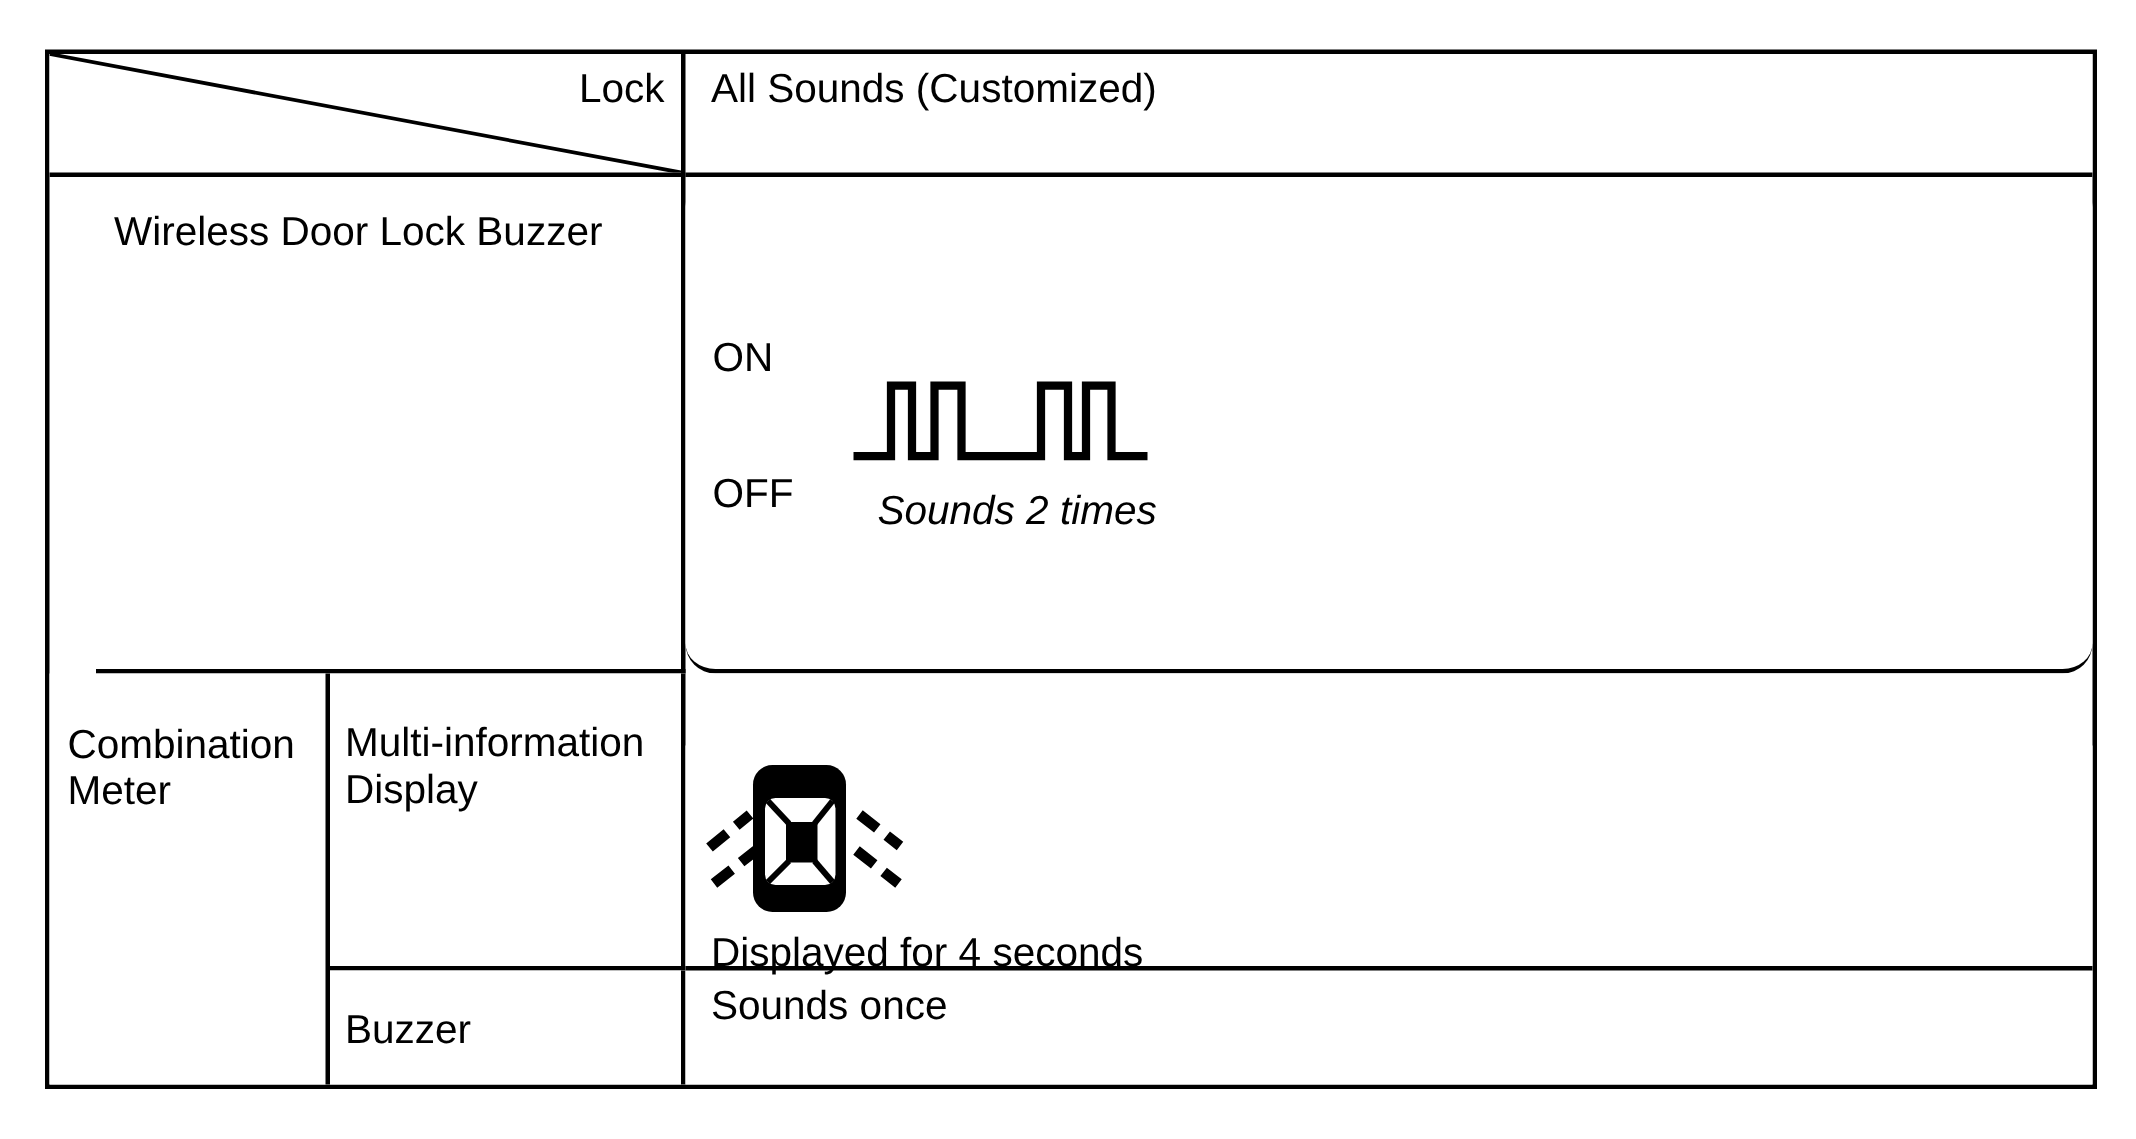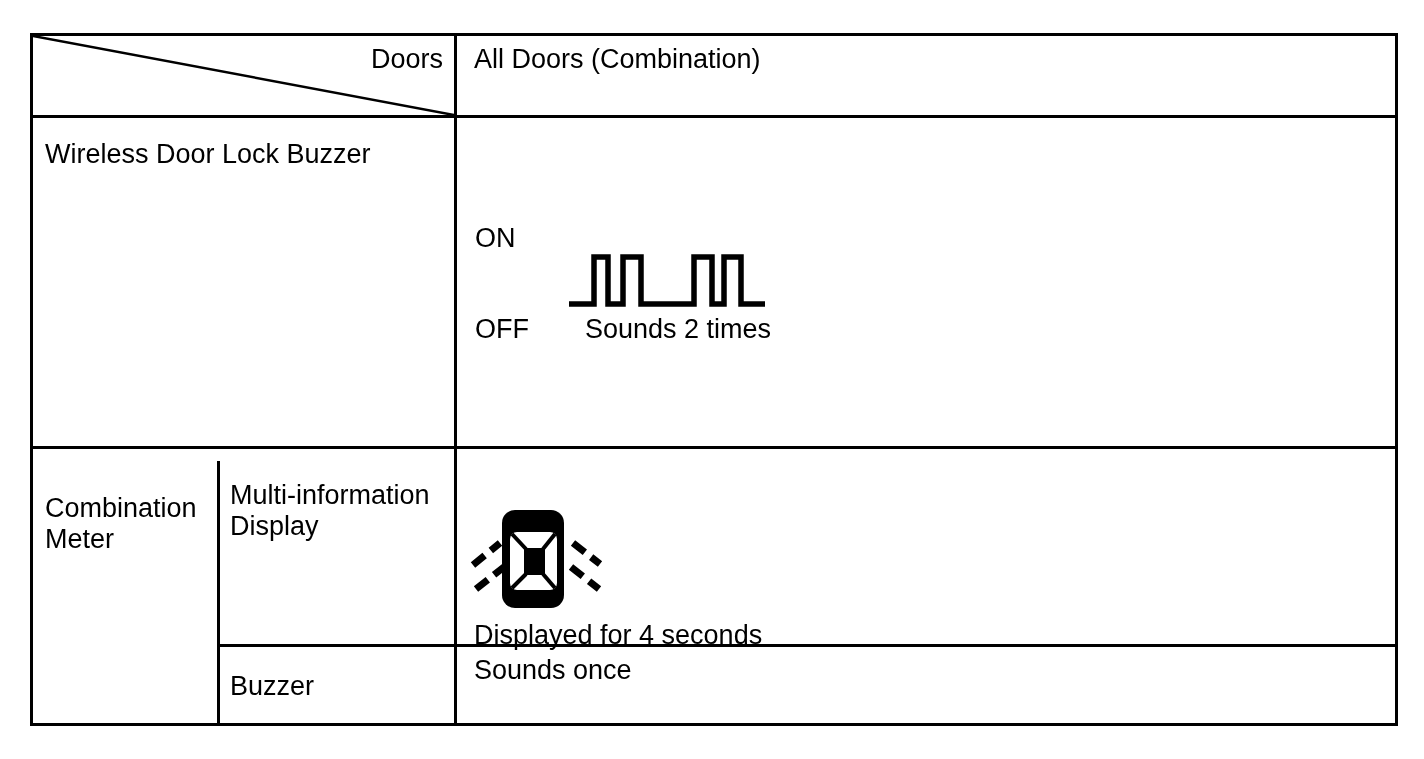--- a/index.html
+++ b/index.html
@@ -15,52 +15,52 @@
     grid-template-columns:187px 237px 1fr;
     grid-template-rows:82px 331px 198px 1fr;
   }
   .cell{box-sizing:border-box;background:#fff;}
   .bR{border-right:3px solid #000;}
   .bB{border-bottom:3px solid #000;}
   .c-r1c1{grid-column:1/3;grid-row:1;position:relative;
           display:flex;justify-content:flex-end;align-items:flex-start;
           padding:8px 11px 0 0;}
   .c-r1c2{grid-column:3;grid-row:1;padding:8px 0 0 17px;}
-  .c-r2c1{grid-column:1/3;grid-row:2;padding:21px 20px 16px 12px;}
-  .c-r2c2{grid-column:3;grid-row:2;position:relative;}
-  .c-r3c1{grid-column:1;grid-row:3/5;padding:32px 12px 0 12px;margin-top:12px;}
+  .c-r2c1{grid-column:1/3;grid-row:2;padding:21px 20px 16px 12px;margin-left:31px;}
+  .c-r2c2{grid-column:3;grid-row:2;position:relative;border-radius:20px;}
+  .c-r3c1{grid-column:1;grid-row:3/5;padding:32px 12px 0 12px;}
   .c-r3c2{grid-column:2;grid-row:3;padding:31px 10px 0 10px;}
   .c-r3c3{grid-column:3;grid-row:3;position:relative;margin-top:48px;}
   .c-r4c2{grid-column:2;grid-row:4;padding:24px 10px 0 10px;}
   .c-r4c3{grid-column:3;grid-row:4;padding:8px 0 0 17px;}
   .diag{position:absolute;left:0;top:0;width:100%;height:100%;display:block;}
   .diag line{stroke:#000;}
   .abs{position:absolute;}
   .on-label{left:18px;top:105px;}
   .off-label{left:18px;top:168px;margin-top:28px;}
   .wave{left:110px;top:131px;width:200px;height:62px;}
   .wave path{stroke:#000;stroke-width:5.5;fill:none;stroke-linejoin:miter;}
-  .wave-caption{left:128px;top:196px;white-space:nowrap;}
+  .wave-caption{left:128px;top:207px;white-space:nowrap;font-style:italic;}
   .car{left:10px;top:6px;width:140px;height:112px;}
   .car-caption{left:17px;top:123px;white-space:nowrap;}
 </style>
 </head>
 <body>
 
 <div class="page">
   <div class="tbl">
 
     <div class="cell c-r1c1 bR bB">
       <svg class="diag" viewBox="0 0 100 100" preserveAspectRatio="none" aria-hidden="true">
         <line x1="0" y1="0" x2="100" y2="100" vector-effect="non-scaling-stroke" stroke-width="2.5"></line>
       </svg>
-      <span>Doors</span>
+      <span>Lock</span>
     </div>
     <div class="cell c-r1c2 bB">
-      <span>All Doors (Combination)</span>
+      <span>All Sounds (Customized)</span>
     </div>
 
     <div class="cell c-r2c1 bR bB">
       <span>Wireless Door Lock Buzzer</span>
     </div>
     <div class="cell c-r2c2 bB">
       <span class="abs on-label">ON</span>
       <span class="abs off-label">OFF</span>
       <svg class="abs wave" viewBox="0 0 200 62" aria-hidden="true">
         <path d="M2 55H27V8H41V55H56V8H74V55H127V8H145V55H157V8H174V55H198"></path>

